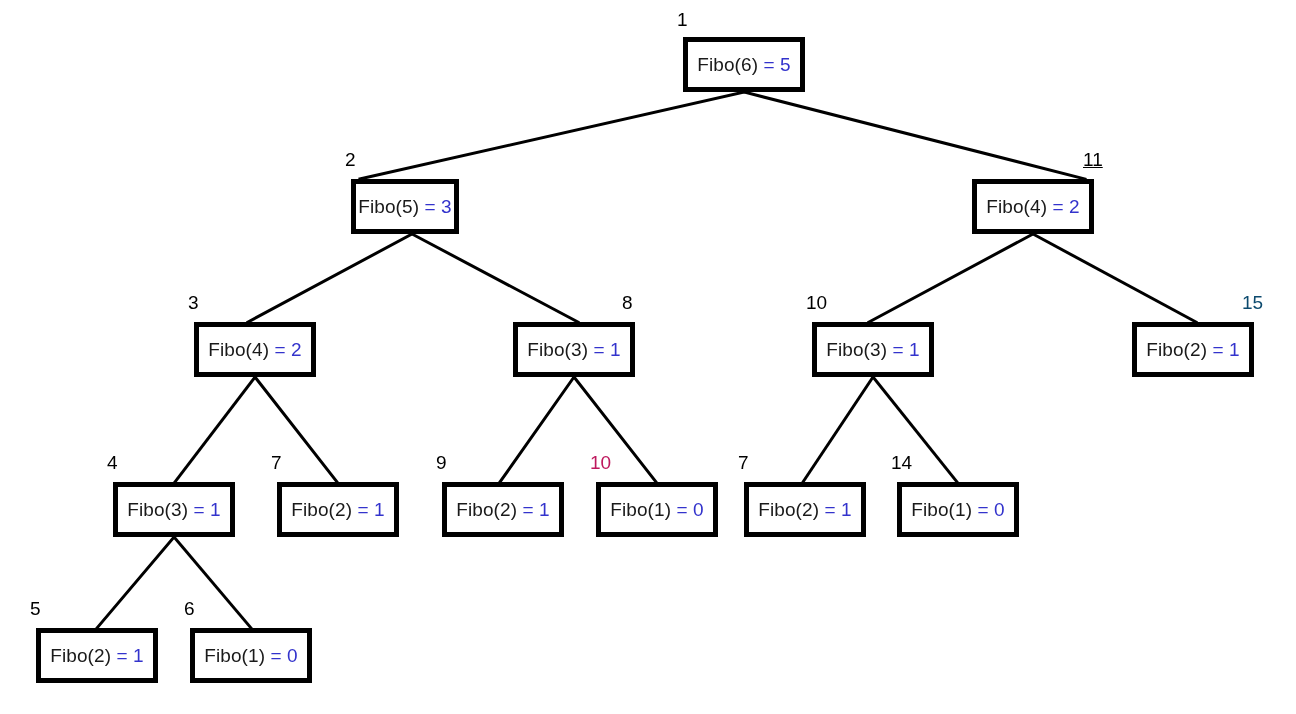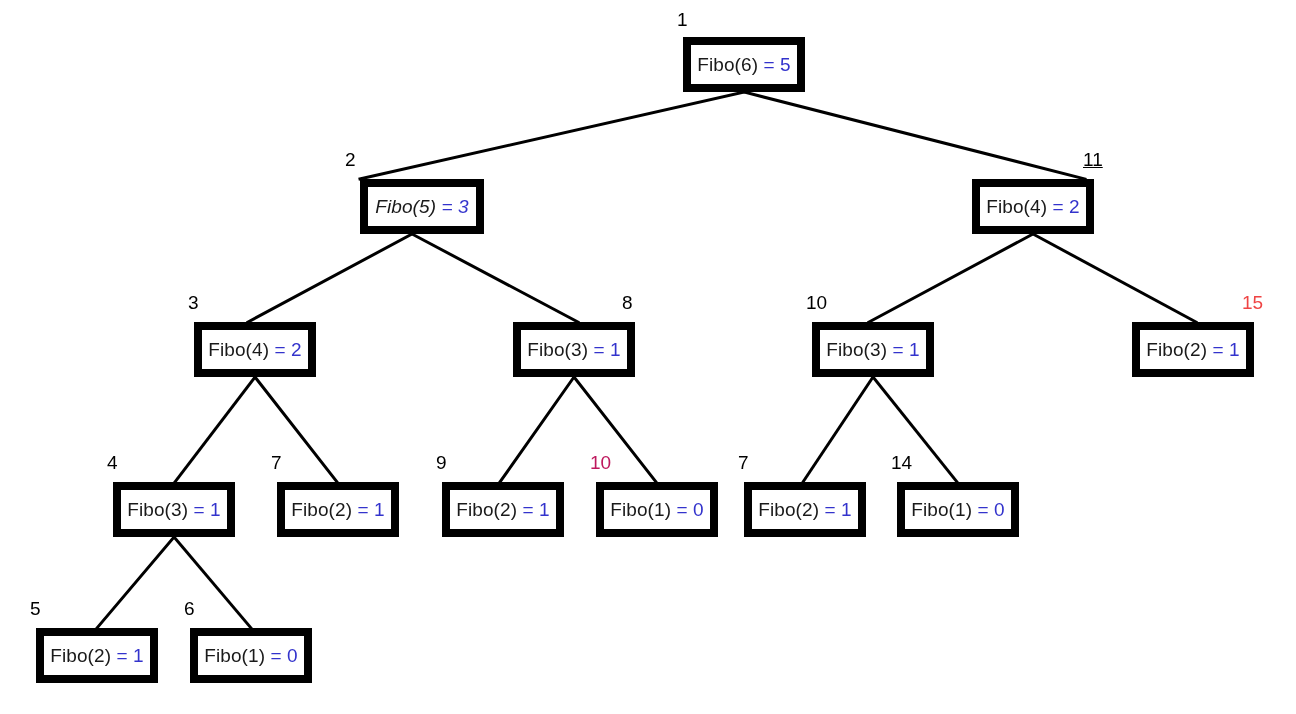--- a/index.html
+++ b/index.html
@@ -23,21 +23,21 @@
     position: absolute;
     left: 0;
     top: 0;
     width: 1296px;
     height: 714px;
     pointer-events: none;
   }
   .node {
     position: absolute;
     box-sizing: border-box;
-    border: 8px solid #14532d;
+    border: 5px solid #14532d;
     background: #ffffff;
     display: flex;
     align-items: center;
     justify-content: center;
     white-space: nowrap;
   }
   .node-text {
     font-size: 19px;
     line-height: 1;
     letter-spacing: 0.1px;
@@ -78,40 +78,40 @@
       <line x1="873" y1="377" x2="957" y2="482" stroke="#000000" stroke-width="3" stroke-linecap="square"></line>
       <line x1="174" y1="537" x2="97" y2="628" stroke="#000000" stroke-width="3" stroke-linecap="square"></line>
       <line x1="174" y1="537" x2="251" y2="628" stroke="#000000" stroke-width="3" stroke-linecap="square"></line>
     </svg>
   <div id="nodes-layer">
       <div class="order-label" style="left: 677px; top: 10px; color: rgb(0, 0, 0);">1</div>
       <div class="node" style="left: 683px; top: 37px; width: 122px; height: 55px; background: rgb(255, 255, 255); border-color: rgb(0, 0, 0);">
         <span class="node-text"><span class="call-label" style="color: rgb(26, 26, 26);">Fibo(6)</span> <span class="eq-label" style="color: rgb(51, 51, 204);">=</span> <span class="value-label" style="color: rgb(51, 51, 204);">5</span></span>
       </div>
       <div class="order-label" style="left: 345px; top: 150px; color: rgb(0, 0, 0);">2</div>
-      <div class="node" style="left: 360px; top: 179px; width: 124px; height: 55px; background: rgb(255, 255, 255); border-color: rgb(0, 0, 0); font-style: italic;">
+      <div class="node" style="left: 351px; top: 179px; width: 108px; height: 55px; background: rgb(255, 255, 255); border-color: rgb(0, 0, 0);">
         <span class="node-text"><span class="call-label" style="color: rgb(26, 26, 26);">Fibo(5)</span> <span class="eq-label" style="color: rgb(51, 51, 204);">=</span> <span class="value-label" style="color: rgb(51, 51, 204);">3</span></span>
       </div>
       <div class="order-label" style="left: 1083px; top: 150px; color: rgb(0, 0, 0); text-decoration: underline;">11</div>
       <div class="node" style="left: 972px; top: 179px; width: 122px; height: 55px; background: rgb(255, 255, 255); border-color: rgb(0, 0, 0);">
         <span class="node-text"><span class="call-label" style="color: rgb(26, 26, 26);">Fibo(4)</span> <span class="eq-label" style="color: rgb(51, 51, 204);">=</span> <span class="value-label" style="color: rgb(51, 51, 204);">2</span></span>
       </div>
       <div class="order-label" style="left: 188px; top: 293px; color: rgb(0, 0, 0);">3</div>
       <div class="node" style="left: 194px; top: 322px; width: 122px; height: 55px; background: rgb(255, 255, 255); border-color: rgb(0, 0, 0);">
         <span class="node-text"><span class="call-label" style="color: rgb(26, 26, 26);">Fibo(4)</span> <span class="eq-label" style="color: rgb(51, 51, 204);">=</span> <span class="value-label" style="color: rgb(51, 51, 204);">2</span></span>
       </div>
       <div class="order-label" style="left: 622px; top: 293px; color: rgb(0, 0, 0);">8</div>
       <div class="node" style="left: 513px; top: 322px; width: 122px; height: 55px; background: rgb(255, 255, 255); border-color: rgb(0, 0, 0);">
         <span class="node-text"><span class="call-label" style="color: rgb(26, 26, 26);">Fibo(3)</span> <span class="eq-label" style="color: rgb(51, 51, 204);">=</span> <span class="value-label" style="color: rgb(51, 51, 204);">1</span></span>
       </div>
       <div class="order-label" style="left: 806px; top: 293px; color: rgb(0, 0, 0);">10</div>
       <div class="node" style="left: 812px; top: 322px; width: 122px; height: 55px; background: rgb(255, 255, 255); border-color: rgb(0, 0, 0);">
         <span class="node-text"><span class="call-label" style="color: rgb(26, 26, 26);">Fibo(3)</span> <span class="eq-label" style="color: rgb(51, 51, 204);">=</span> <span class="value-label" style="color: rgb(51, 51, 204);">1</span></span>
       </div>
-      <div class="order-label" style="left: 1242px; top: 293px; color: #ef4444;">15</div>
+      <div class="order-label" style="left: 1242px; top: 293px; color: #0c4a6e;">15</div>
       <div class="node" style="left: 1132px; top: 322px; width: 122px; height: 55px; background: rgb(255, 255, 255); border-color: rgb(0, 0, 0);">
         <span class="node-text"><span class="call-label" style="color: rgb(26, 26, 26);">Fibo(2)</span> <span class="eq-label" style="color: rgb(51, 51, 204);">=</span> <span class="value-label" style="color: rgb(51, 51, 204);">1</span></span>
       </div>
       <div class="order-label" style="left: 107px; top: 453px; color: rgb(0, 0, 0);">4</div>
       <div class="node" style="left: 113px; top: 482px; width: 122px; height: 55px; background: rgb(255, 255, 255); border-color: rgb(0, 0, 0);">
         <span class="node-text"><span class="call-label" style="color: rgb(26, 26, 26);">Fibo(3)</span> <span class="eq-label" style="color: rgb(51, 51, 204);">=</span> <span class="value-label" style="color: rgb(51, 51, 204);">1</span></span>
       </div>
       <div class="order-label" style="left: 271px; top: 453px; color: rgb(0, 0, 0);">7</div>
       <div class="node" style="left: 277px; top: 482px; width: 122px; height: 55px; background: rgb(255, 255, 255); border-color: rgb(0, 0, 0);">
         <span class="node-text"><span class="call-label" style="color: rgb(26, 26, 26);">Fibo(2)</span> <span class="eq-label" style="color: rgb(51, 51, 204);">=</span> <span class="value-label" style="color: rgb(51, 51, 204);">1</span></span>

